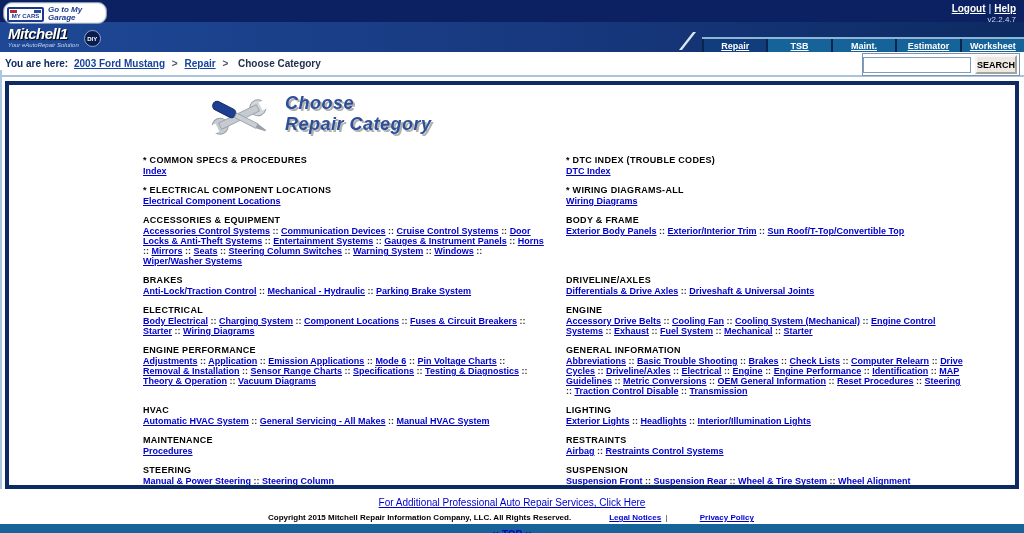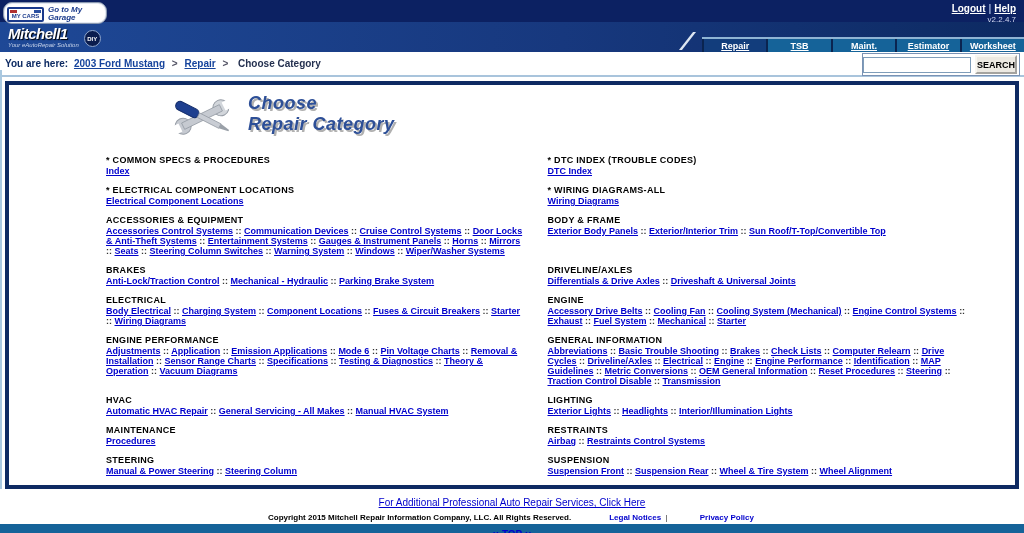--- a/index.html
+++ b/index.html
@@ -61,40 +61,40 @@
     justify-content:flex-end; gap:4px; padding:0 2px; z-index:10;}
   .search-input { width:108px; height:16px; border:1px solid #7f9db9; font-size:10px; padding:0 2px; }
   .search-btn { width:42px; height:19px; background:#ece9e2;
     border:2px outset #f8f6f0; font-size:9px; font-weight:bold; color:#000;
     font-family:"Liberation Sans",sans-serif; cursor:pointer;text-align:center; }
 
   
   .edge-line { position:absolute; left:0; top:70px; width:2px; height:419px;
     background:#a9c8e0; z-index:5; }
   .panel { margin:4px 5px 0; height:408px; border:4px solid #0e2a62; background:#fff;
-    overflow:hidden; }
+    overflow:hidden;padding-left:37px; }
   .banner { display:flex; align-items:flex-start; padding:8px 0 0 0; height:60px; }
   .tools-icon { margin-left:161px; width:64px; height:48px; }
   .title-block { margin-left:14px; font-size:18px; font-weight:bold; font-style:italic;
     color:#2d4f97; line-height:21px; text-shadow:2px 2px 0 #b0b0b0; letter-spacing:0.5px; }
 
   .cat-wrap { margin:10px 48px 0 97px; }
   .cat-row { display:flex; gap:22px; margin-bottom:9px; }
   .cat-cell { flex:1; }
   .section-heading { font-size:9px; font-weight:bold; color:#000; line-height:11px;
     letter-spacing:0.3px; }
   .section-links { font-size:9px; font-weight:bold; line-height:10px; }
   .cat-link { color:#0000cc; text-decoration:underline; }
   .lsep { color:#333; }
 
   
   .footer { height:35px; text-align:center; padding-top:3px; }
   .promo { font-size:10px; color:#0000cc; text-decoration:underline; font-weight:normal; }
   .copy-row { font-size:8px; color:#000; margin-top:3px; }
-  .copy-row a { color:#0000cc; font-weight:bold; margin:0 2px;padding-left:28px; }
+  .copy-row a { color:#0000cc; font-weight:bold; text-decoration:underline; margin:0 2px;padding-left:28px; }
   .copy-row .pipe { color:#333; }
   .copy-text { margin-right:8px;font-weight:bold; }
   .top-row { margin-top:2px; }
   .top-link { font-size:10px; font-weight:bold; color:#0000cc; text-decoration:underline; }
   .bottombar { height:9px; background:#156399; }
 </style>
 </head>
 <body>
 
 <div class="topbar">
@@ -224,21 +224,21 @@
           <div class="section-links"><a class="cat-link">Adjustments</a><span class="lsep"> :: </span><a class="cat-link">Application</a><span class="lsep"> :: </span><a class="cat-link">Emission Applications</a><span class="lsep"> :: </span><a class="cat-link">Mode 6</a><span class="lsep"> :: </span><a class="cat-link">Pin Voltage Charts</a><span class="lsep"> :: </span><a class="cat-link">Removal &amp; Installation</a><span class="lsep"> :: </span><a class="cat-link">Sensor Range Charts</a><span class="lsep"> :: </span><a class="cat-link">Specifications</a><span class="lsep"> :: </span><a class="cat-link">Testing &amp; Diagnostics</a><span class="lsep"> :: </span><a class="cat-link">Theory &amp; Operation</a><span class="lsep"> :: </span><a class="cat-link">Vacuum Diagrams</a></div>
         </div>
         <div class="cat-cell">
           <div class="section-heading">GENERAL INFORMATION</div>
           <div class="section-links"><a class="cat-link">Abbreviations</a><span class="lsep"> :: </span><a class="cat-link">Basic Trouble Shooting</a><span class="lsep"> :: </span><a class="cat-link">Brakes</a><span class="lsep"> :: </span><a class="cat-link">Check Lists</a><span class="lsep"> :: </span><a class="cat-link">Computer Relearn</a><span class="lsep"> :: </span><a class="cat-link">Drive Cycles</a><span class="lsep"> :: </span><a class="cat-link">Driveline/Axles</a><span class="lsep"> :: </span><a class="cat-link">Electrical</a><span class="lsep"> :: </span><a class="cat-link">Engine</a><span class="lsep"> :: </span><a class="cat-link">Engine Performance</a><span class="lsep"> :: </span><a class="cat-link">Identification</a><span class="lsep"> :: </span><a class="cat-link">MAP Guidelines</a><span class="lsep"> :: </span><a class="cat-link">Metric Conversions</a><span class="lsep"> :: </span><a class="cat-link">OEM General Information</a><span class="lsep"> :: </span><a class="cat-link">Reset Procedures</a><span class="lsep"> :: </span><a class="cat-link">Steering</a><span class="lsep"> :: </span><a class="cat-link">Traction Control Disable</a><span class="lsep"> :: </span><a class="cat-link">Transmission</a></div>
         </div>
       </div>
       <div class="cat-row">
         <div class="cat-cell">
           <div class="section-heading">HVAC</div>
-          <div class="section-links"><a class="cat-link">Automatic HVAC Repair</a><span class="lsep"> :: </span><a class="cat-link">General Servicing - All Makes</a><span class="lsep"> :: </span><a class="cat-link">Manual HVAC System</a></div>
+          <div class="section-links"><a class="cat-link">Automatic HVAC System</a><span class="lsep"> :: </span><a class="cat-link">General Servicing - All Makes</a><span class="lsep"> :: </span><a class="cat-link">Manual HVAC System</a></div>
         </div>
         <div class="cat-cell">
           <div class="section-heading">LIGHTING</div>
           <div class="section-links"><a class="cat-link">Exterior Lights</a><span class="lsep"> :: </span><a class="cat-link">Headlights</a><span class="lsep"> :: </span><a class="cat-link">Interior/Illumination Lights</a></div>
         </div>
       </div>
       <div class="cat-row">
         <div class="cat-cell">
           <div class="section-heading">MAINTENANCE</div>
           <div class="section-links"><a class="cat-link">Procedures</a></div>

